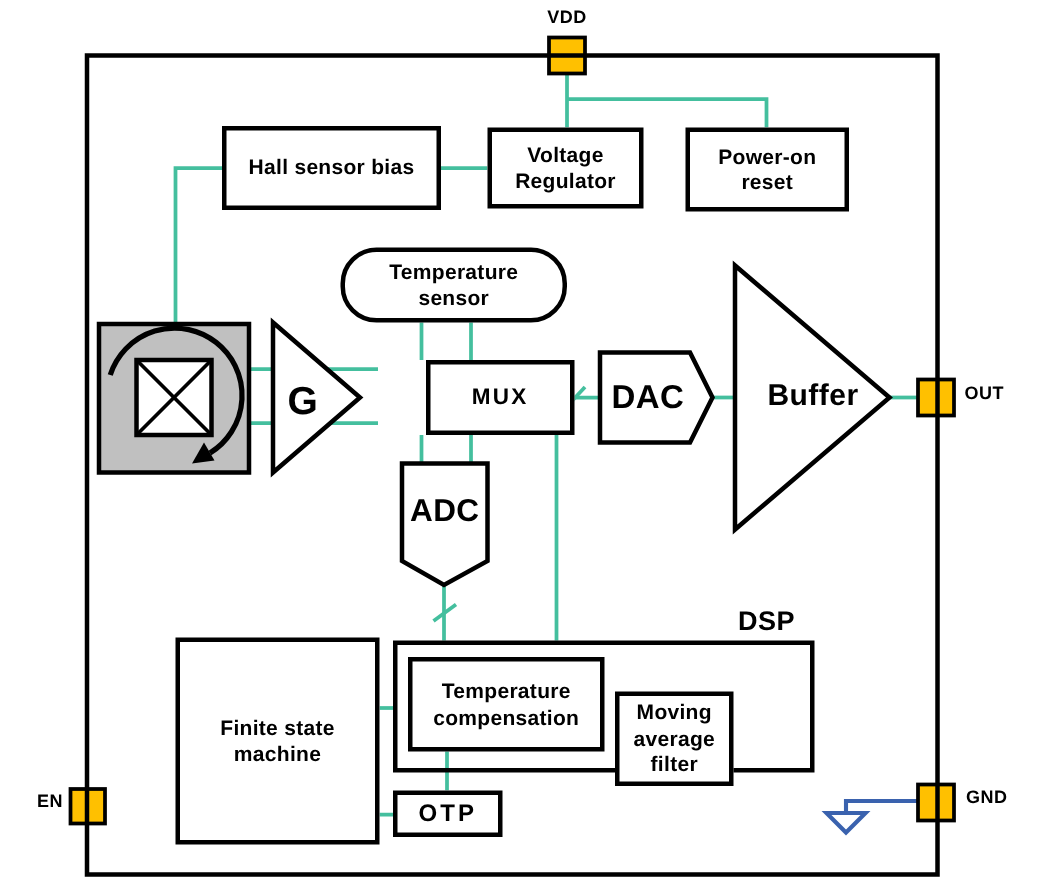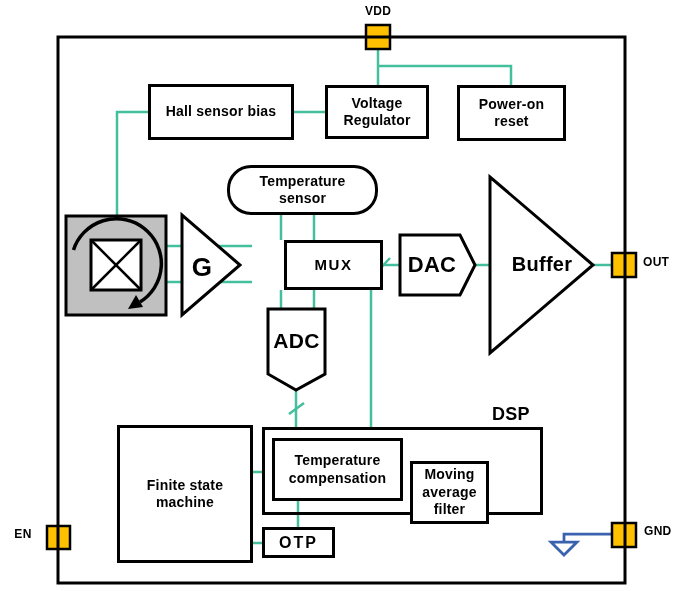--- a/index.html
+++ b/index.html
@@ -102,21 +102,21 @@
   <div class="box" style="left:272px;top:438px;width:131px;height:63px;">Temperature compensation</div>
 
   <div class="box" style="left:410px;top:437px;width:79px;height:63px;margin-top:24px;">Moving average filter</div>
 
   <div class="box" style="left:262px;top:527px;width:73px;height:31px;font-size:16px;letter-spacing:2px;">OTP</div>
 
   <div class="lbl center pinlbl" style="left:346px;top:4px;width:64px;">VDD</div>
 
   <div class="lbl pinlbl" style="left:643px;top:255px;">OUT</div>
 
-  <div class="lbl pinlbl" style="left:4px;top:527px;width:38px;text-align:center;">EN</div>
+  <div class="lbl pinlbl" style="left:4px;top:527px;width:38px;text-align:right;">EN</div>
 
   <div class="lbl pinlbl" style="left:644px;top:524px;">GND</div>
 
   <div class="lbl" style="left:492px;top:404px;font-size:18px;text-align:center;">DSP</div>
 
   <div class="lbl center" style="left:184px;top:252px;width:36px;font-size:26px;">G</div>
 
   <div class="lbl center" style="left:268px;top:329px;width:57px;font-size:21px;">ADC</div>
 
   <div class="lbl center" style="left:401px;top:252px;width:62px;font-size:22px;">DAC</div>

